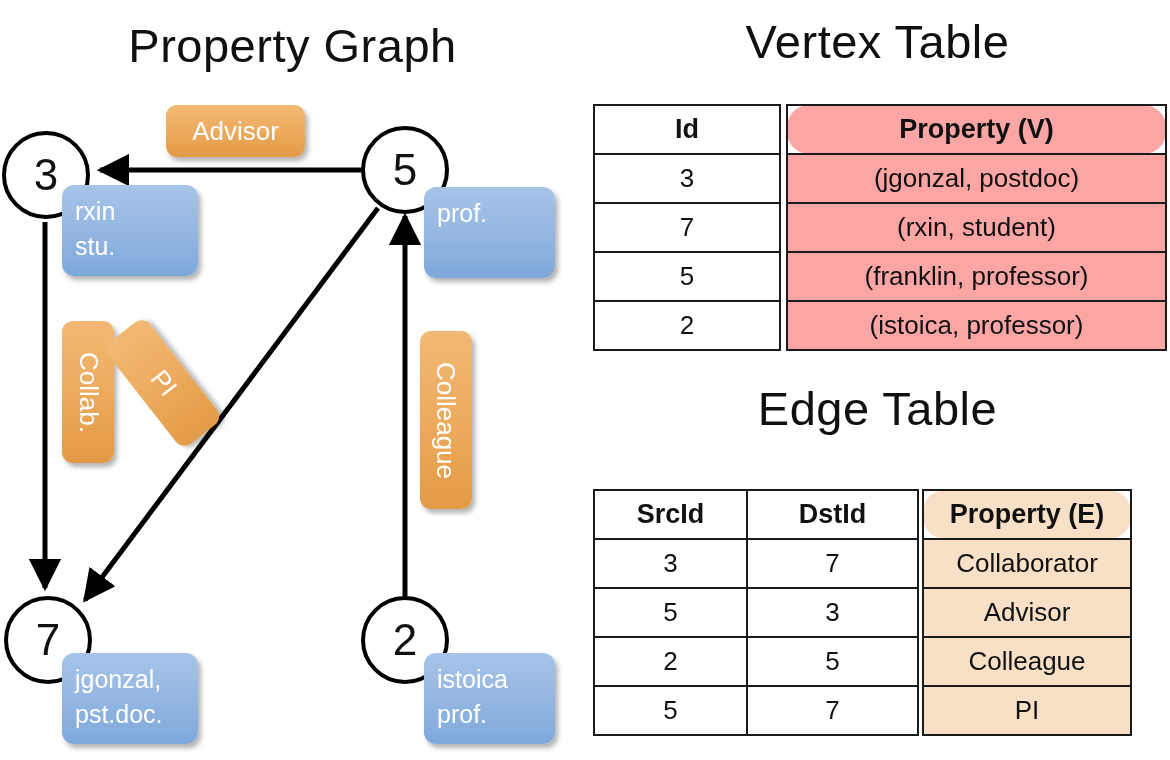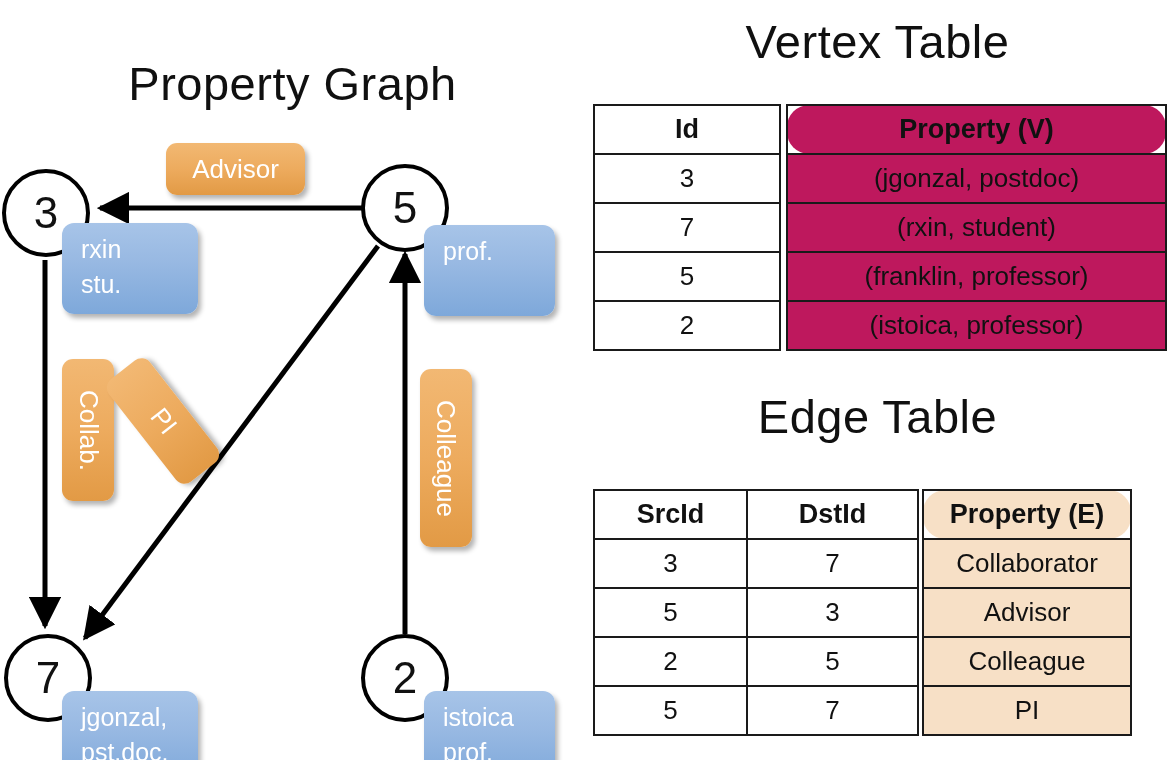--- a/index.html
+++ b/index.html
@@ -26,21 +26,21 @@
     letter-spacing: 0.5px;
     color: #101010;
     text-align: center;
     white-space: nowrap;
   }
 
   
   #graph-panel {
     position: absolute;
     left: 0; top: 0;
-    width: 585px; height: 536px; margin-top: 38px;
+    width: 585px; height: 536px;
   }
   #graph-svg {
     position: absolute;
     left: 0; top: 0;
     width: 585px; height: 760px;
   }
 
   .node-circle {
     position: absolute;
     width: 88px; height: 88px;
@@ -60,21 +60,21 @@
 
   .vbox {
     position: absolute;
     border-radius: 12px;
     background: linear-gradient(180deg, #a7c4e8 0%, #97b8e2 45%, #7ea8da 100%);
     box-shadow: 3px 4px 5px rgba(0,0,0,0.30);
     color: #ffffff;
     font-size: 25px;
     font-weight: 300;
     line-height: 1.38;
-    padding: 9px 19px;
+    padding: 9px 13px;
     box-sizing: border-box;
     z-index: 4;
     font-family: "Liberation Sans", sans-serif;
   }
 
   .ebox {
     position: absolute;
     border-radius: 11px;
     background: linear-gradient(180deg, #f2b873 0%, #edab5e 50%, #e29a45 100%);
     box-shadow: 3px 4px 5px rgba(0,0,0,0.30);
@@ -114,21 +114,21 @@
     padding: 0;
     height: 47px;
     line-height: 47px;
     white-space: nowrap;
   }
   .tbl th {
     font-weight: 700;
     font-size: 27px;
     border-radius: 22px;
   }
-  .cell-blue   { background: #be185d; margin-top: 12px; }
+  .cell-blue   { background: #fca5a5; margin-top: 12px; }
   .cell-orange { background: #f7e0c6; }
   .cell-white  { background: #ffffff; }
 </style>
 </head>
 <body>
 
 <div id="graph-panel">
 
   <div class="title" style="left:0; top:18px; width:585px;">Property Graph</div>
 
@@ -233,21 +233,21 @@
         </tr>
       <tr>
           <td class="cell-blue">(istoica, professor)</td>
         </tr>
     </tbody>
   </table>
 </div>
 
 <div>
 
-  <div class="title" style="left:585px; top:389px; width:585px;">Edge Table</div>
+  <div class="title" style="left:585px; top:381px; width:585px;">Edge Table</div>
 
   <table class="tbl" style="left:593px; top:489px; width:324px;">
     <colgroup>
         <col style="width:153px">
         <col style="width:171px">
       </colgroup>
     <tbody>
       <tr>
         <th class="cell-white">SrcId</th>
         <th class="cell-white">DstId</th>

